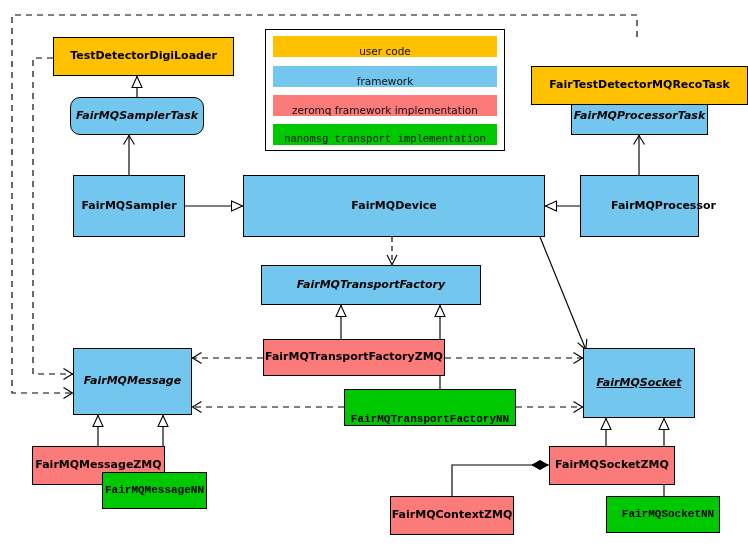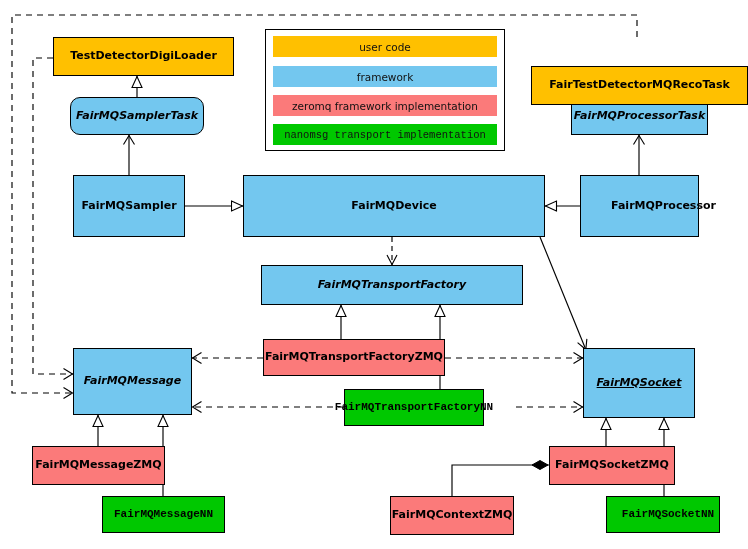--- a/index.html
+++ b/index.html
@@ -8,21 +8,21 @@
   svg.edges{position:absolute;left:0;top:0;width:748px;height:549px;pointer-events:none;}
   .node{position:absolute;box-sizing:border-box;border:1px solid #000;
         display:flex;align-items:center;justify-content:center;text-align:center;
         font-size:11px;font-weight:bold;line-height:1.1;z-index:3;}
   .node.abstract{font-style:italic;}
   .user{background:#FFC000;}
   .framework{background:#73C7EF;}
   .zmq{background:#FB7A7A;}
   .nn{background:#00C800;font-family:Liberation Mono, monospace;}
   .legend-box{position:absolute;box-sizing:border-box;border:1px solid #000;background:#fff;z-index:4;}
-  .legend-item{position:absolute;box-sizing:border-box;display:flex;align-items:center;
+  .legend-item{position:absolute;box-sizing:border-box;display:flex;align-items:flex-end;
                justify-content:center;font-size:10.5px;font-weight:normal;color:#111;z-index:5;}
 </style>
 </head>
 <body>
 
 <div id="canvas">
 
   <svg class="edges" viewBox="0 0 748 549" xmlns="http://www.w3.org/2000/svg">
     <defs>
       <marker id="hollowTri" markerWidth="14" markerHeight="14" refX="12.5" refY="6" orient="auto" markerUnits="userSpaceOnUse">
@@ -121,45 +121,45 @@
   </div>
 
   <div class="node framework abstract" style="left:571px;top:97px;width:137px;height:38px;">
     <span>FairMQProcessorTask</span>
   </div>
 
   <div class="node user" style="left:531px;top:37px;width:217px;height:39px;margin-top:29px;">
     <span>FairTestDetectorMQRecoTask</span>
   </div>
 
-  <div class="node framework abstract" style="left:261px;top:265px;width:262px;height:40px;">
+  <div class="node framework abstract" style="left:261px;top:265px;width:220px;height:40px;">
     <span>FairMQTransportFactory</span>
   </div>
 
   <div class="node zmq" style="left:263px;top:339px;width:182px;height:37px;">
     <span>FairMQTransportFactoryZMQ</span>
   </div>
 
-  <div class="node nn" style="left:344px;top:389px;width:140px;height:37px;">
+  <div class="node nn" style="left:344px;top:389px;width:172px;height:37px;align-items:flex-end;">
     <span>FairMQTransportFactoryNN</span>
   </div>
 
   <div class="node framework abstract" style="left:73px;top:348px;width:119px;height:67px;">
     <span>FairMQMessage</span>
   </div>
 
   <div class="node framework abstract" style="left:583px;top:348px;width:112px;height:70px;text-decoration:underline;">
     <span>FairMQSocket</span>
   </div>
 
   <div class="node zmq" style="left:32px;top:446px;width:133px;height:39px;">
     <span>FairMQMessageZMQ</span>
   </div>
 
-  <div class="node nn" style="left:102px;top:496px;width:123px;height:37px;">
+  <div class="node nn" style="left:102px;top:472px;width:105px;height:37px;">
     <span>FairMQMessageNN</span>
   </div>
 
   <div class="node zmq" style="left:549px;top:446px;width:126px;height:39px;">
     <span>FairMQSocketZMQ</span>
   </div>
 
   <div class="node nn" style="left:606px;top:496px;width:114px;height:37px;padding-left:10px;">
     <span>FairMQSocketNN</span>
   </div>

